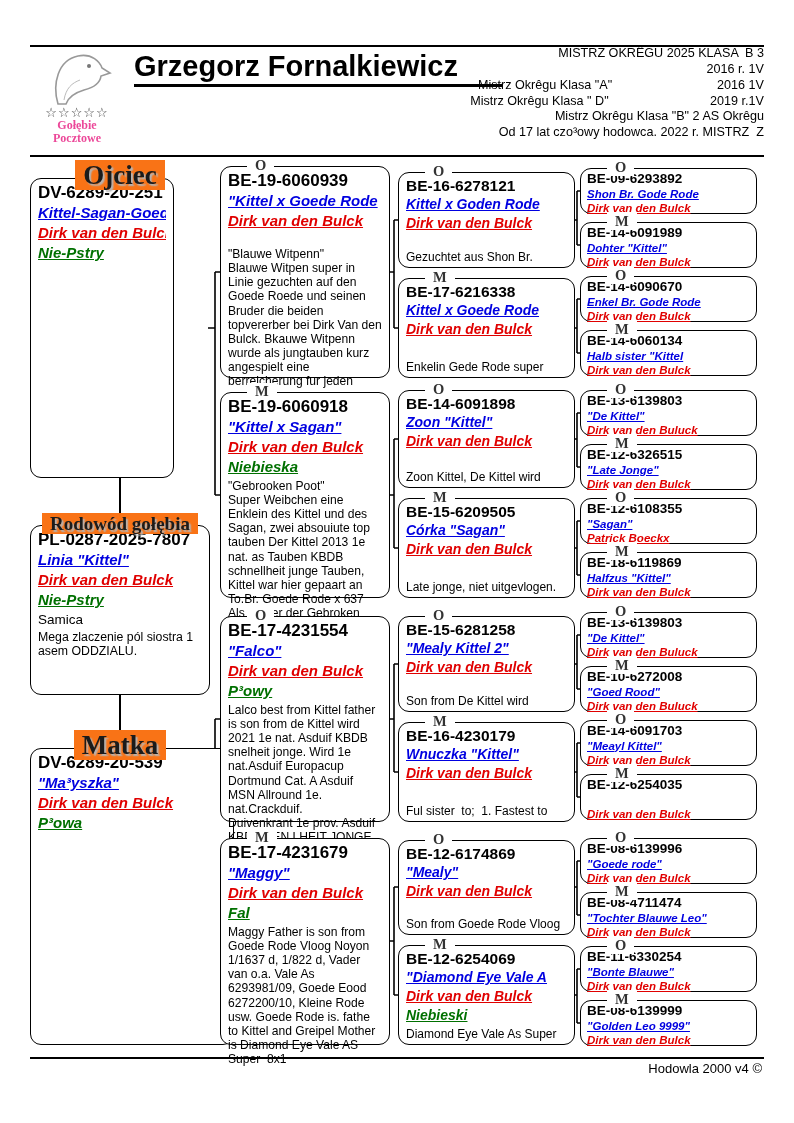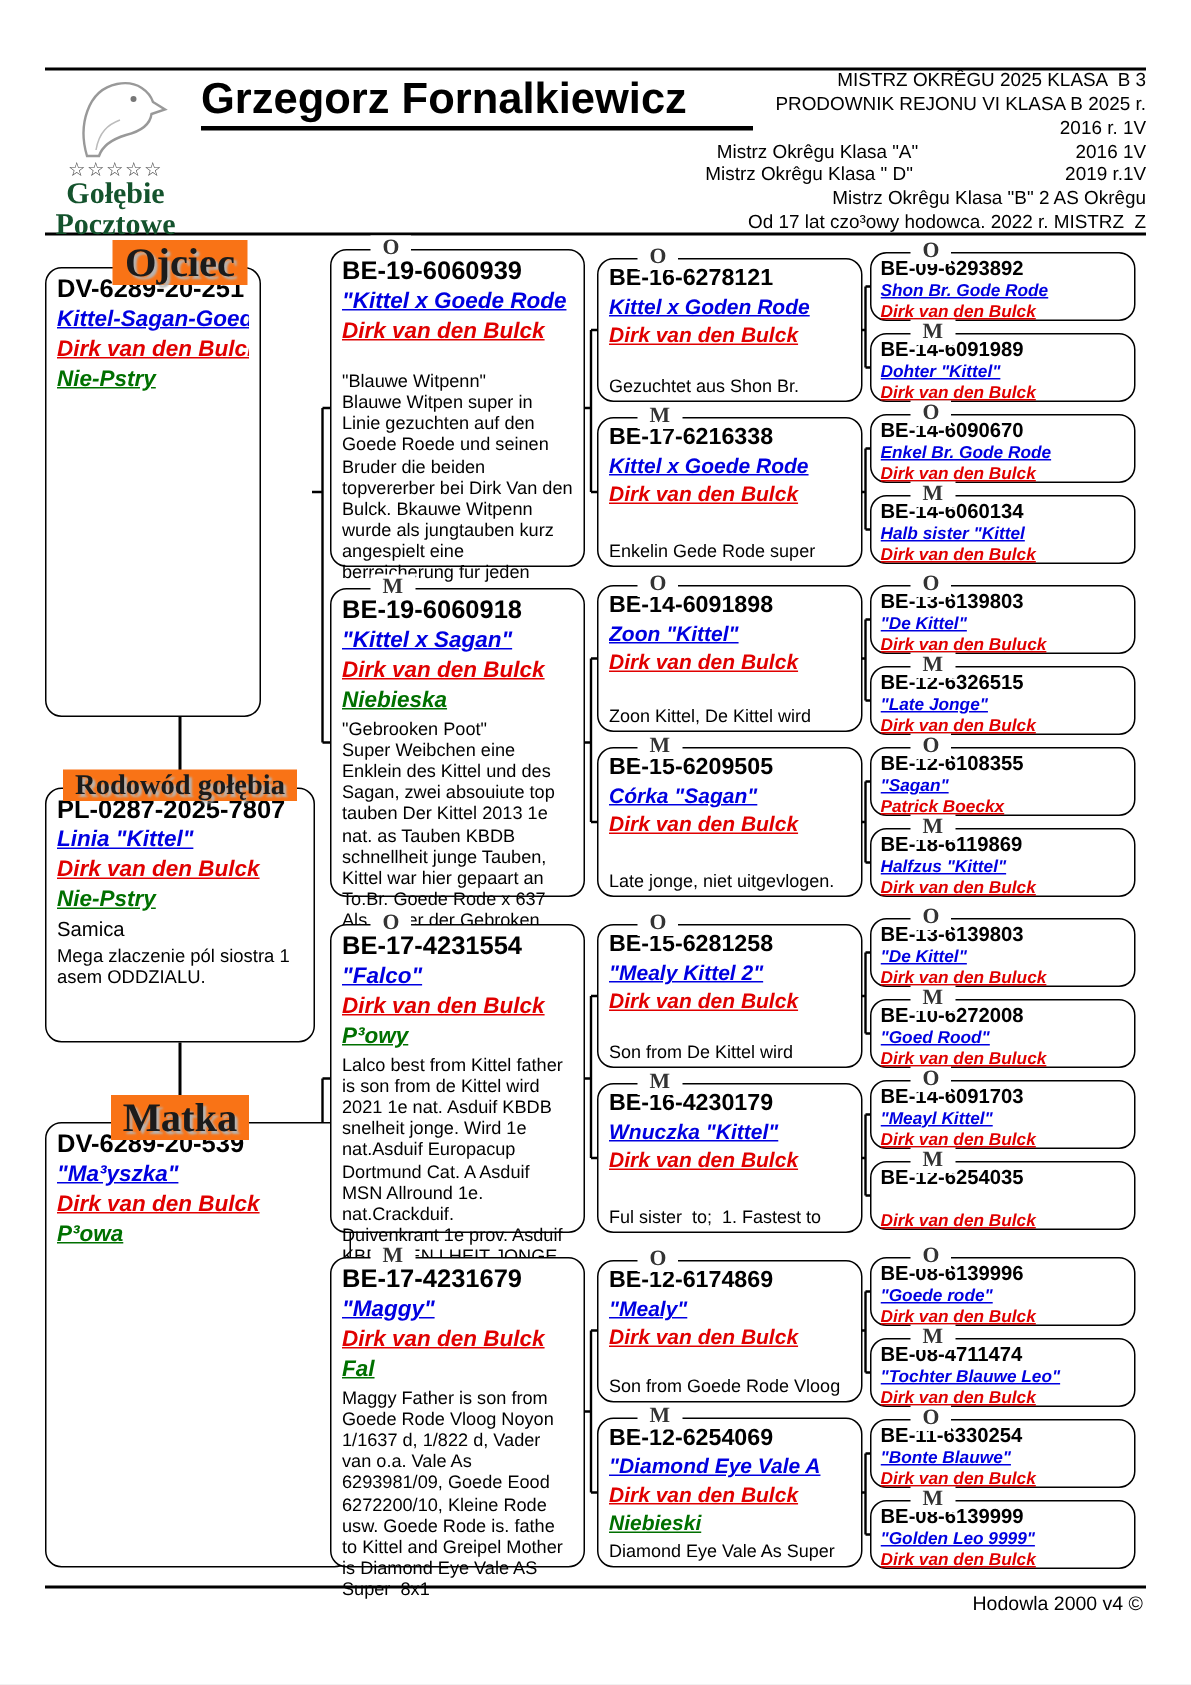--- a/index.html
+++ b/index.html
@@ -3,21 +3,21 @@
 <meta charset="utf-8">
 <style>
   html,body{margin:0;padding:0;background:#e8e8e8;}
   .page{position:relative;width:794px;height:1123px;background:#fff;margin:0 auto;
         font-family:"Liberation Sans",sans-serif;color:#000;overflow:hidden;}
   .hline{position:absolute;left:30px;width:734px;border-top:2px solid #000;height:0;}
   
   .brand{position:absolute;left:34px;top:50px;width:86px;text-align:center;}
   .brand svg{display:block;margin:0 auto;}
   .stars{font-size:13px;color:#444;line-height:1;letter-spacing:1px;}
-  .bword{font-family:"Liberation Serif",serif;font-weight:bold;font-size:20px;color:#14532d;line-height:1.05;}
+  .bword{font-family:"Liberation Serif",serif;font-weight:bold;font-size:12px;color:#ec4899;line-height:1.05;}
   .hname{position:absolute;left:122px;top:50px;font-size:29px;font-weight:bold;
          border-bottom:3px solid #000;padding:0 44px 1px 0;line-height:1.15;margin-left:12px;}
   .haddr{position:absolute;left:122px;top:94px;font-size:15px;line-height:1.4;}
   .hright{position:absolute;right:30px;top:46px;width:310px;text-align:right;
           font-size:12.6px;line-height:1.26;}
   .hright div{white-space:pre;}
   
   .box{position:absolute;background:#fff;border:1.7px solid #000;border-radius:11px;
        padding:3px 7px;box-sizing:border-box;z-index:2;}
   .sex{position:absolute;top:-10px;left:26px;background:#fff;padding:0 8px;
@@ -65,21 +65,20 @@
       <path d="M22 50 C24 38 30 33 38 30" fill="none" stroke="#bbb" stroke-width="1"></path>
       <circle cx="47" cy="16" r="2" fill="#777"></circle>
     </svg>
     <div class="stars">☆☆☆☆☆</div>
     <div class="bword">Gołębie</div>
     <div class="bword">Pocztowe</div>
   </div>
   <div class="hname">Grzegorz Fornalkiewicz</div>
   <div class="hright">
     <div>MISTRZ OKRÊGU 2025 KLASA  B 3</div>
-    <div>PRODOWNIK REJONU VI KLASA B 2025 r.</div>
     <div>2016 r. 1V</div>
     <div>Mistrz Okrêgu Klasa "A"                              2016 1V</div>
     <div>Mistrz Okrêgu Klasa " D"                             2019 r.1V</div>
     <div>Mistrz Okrêgu Klasa "B" 2 AS Okrêgu</div>
     <div>Od 17 lat czo³owy hodowca. 2022 r. MISTRZ  Z</div>
   </div>
 
   <svg class="wire" width="794" height="1123">
     <path d="M120 478 V525 M120 695 V748" stroke="#000" stroke-width="2" fill="none"></path>
     <path d="M208 328 H215 M215 272 V495 M215 272 H221 M215 495 H221" stroke="#000" stroke-width="1.6" fill="none"></path>

